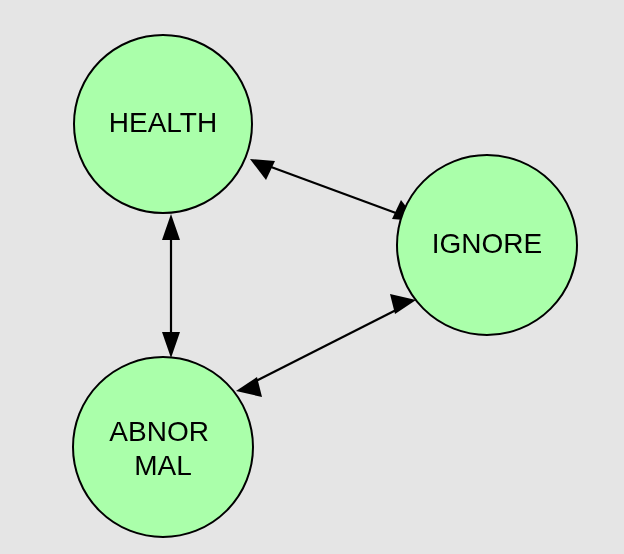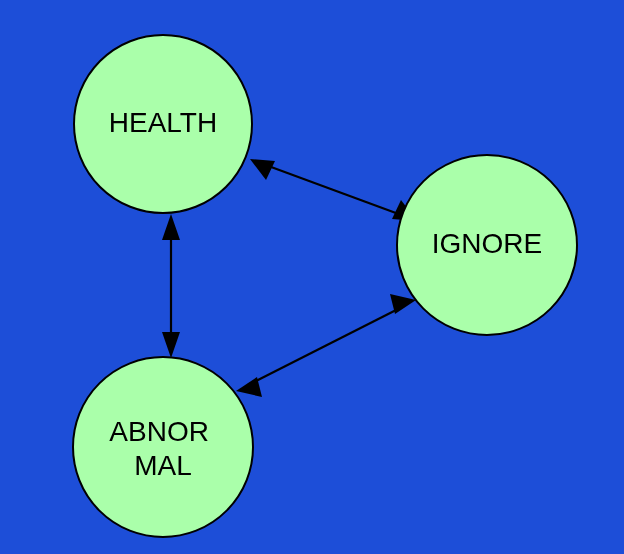--- a/index.html
+++ b/index.html
@@ -45,21 +45,21 @@
     fill: none;
   }
   .arrow-head {
     fill: #000000;
     stroke: none;
   }
 </style>
 </head>
 <body>
 
-<div id="graph-canvas" style="background: #1d4ed8;">
+<div id="graph-canvas" style="background: #e5e5e5;">
   <svg id="graph-svg" viewBox="0 0 624 554" xmlns="http://www.w3.org/2000/svg">
 
     <g>
       <line class="edge-line" x1="263" y1="164" x2="404" y2="216" stroke="#000000"></line>
       <polygon class="arrow-head" points="250,159 275,161 266,180" fill="#000000"></polygon>
       <polygon class="arrow-head" points="417,221 392,219 401,200" fill="#000000"></polygon>
     </g>
 
     <g>
       <line class="edge-line" x1="404" y1="306" x2="248" y2="385" stroke="#000000"></line>

